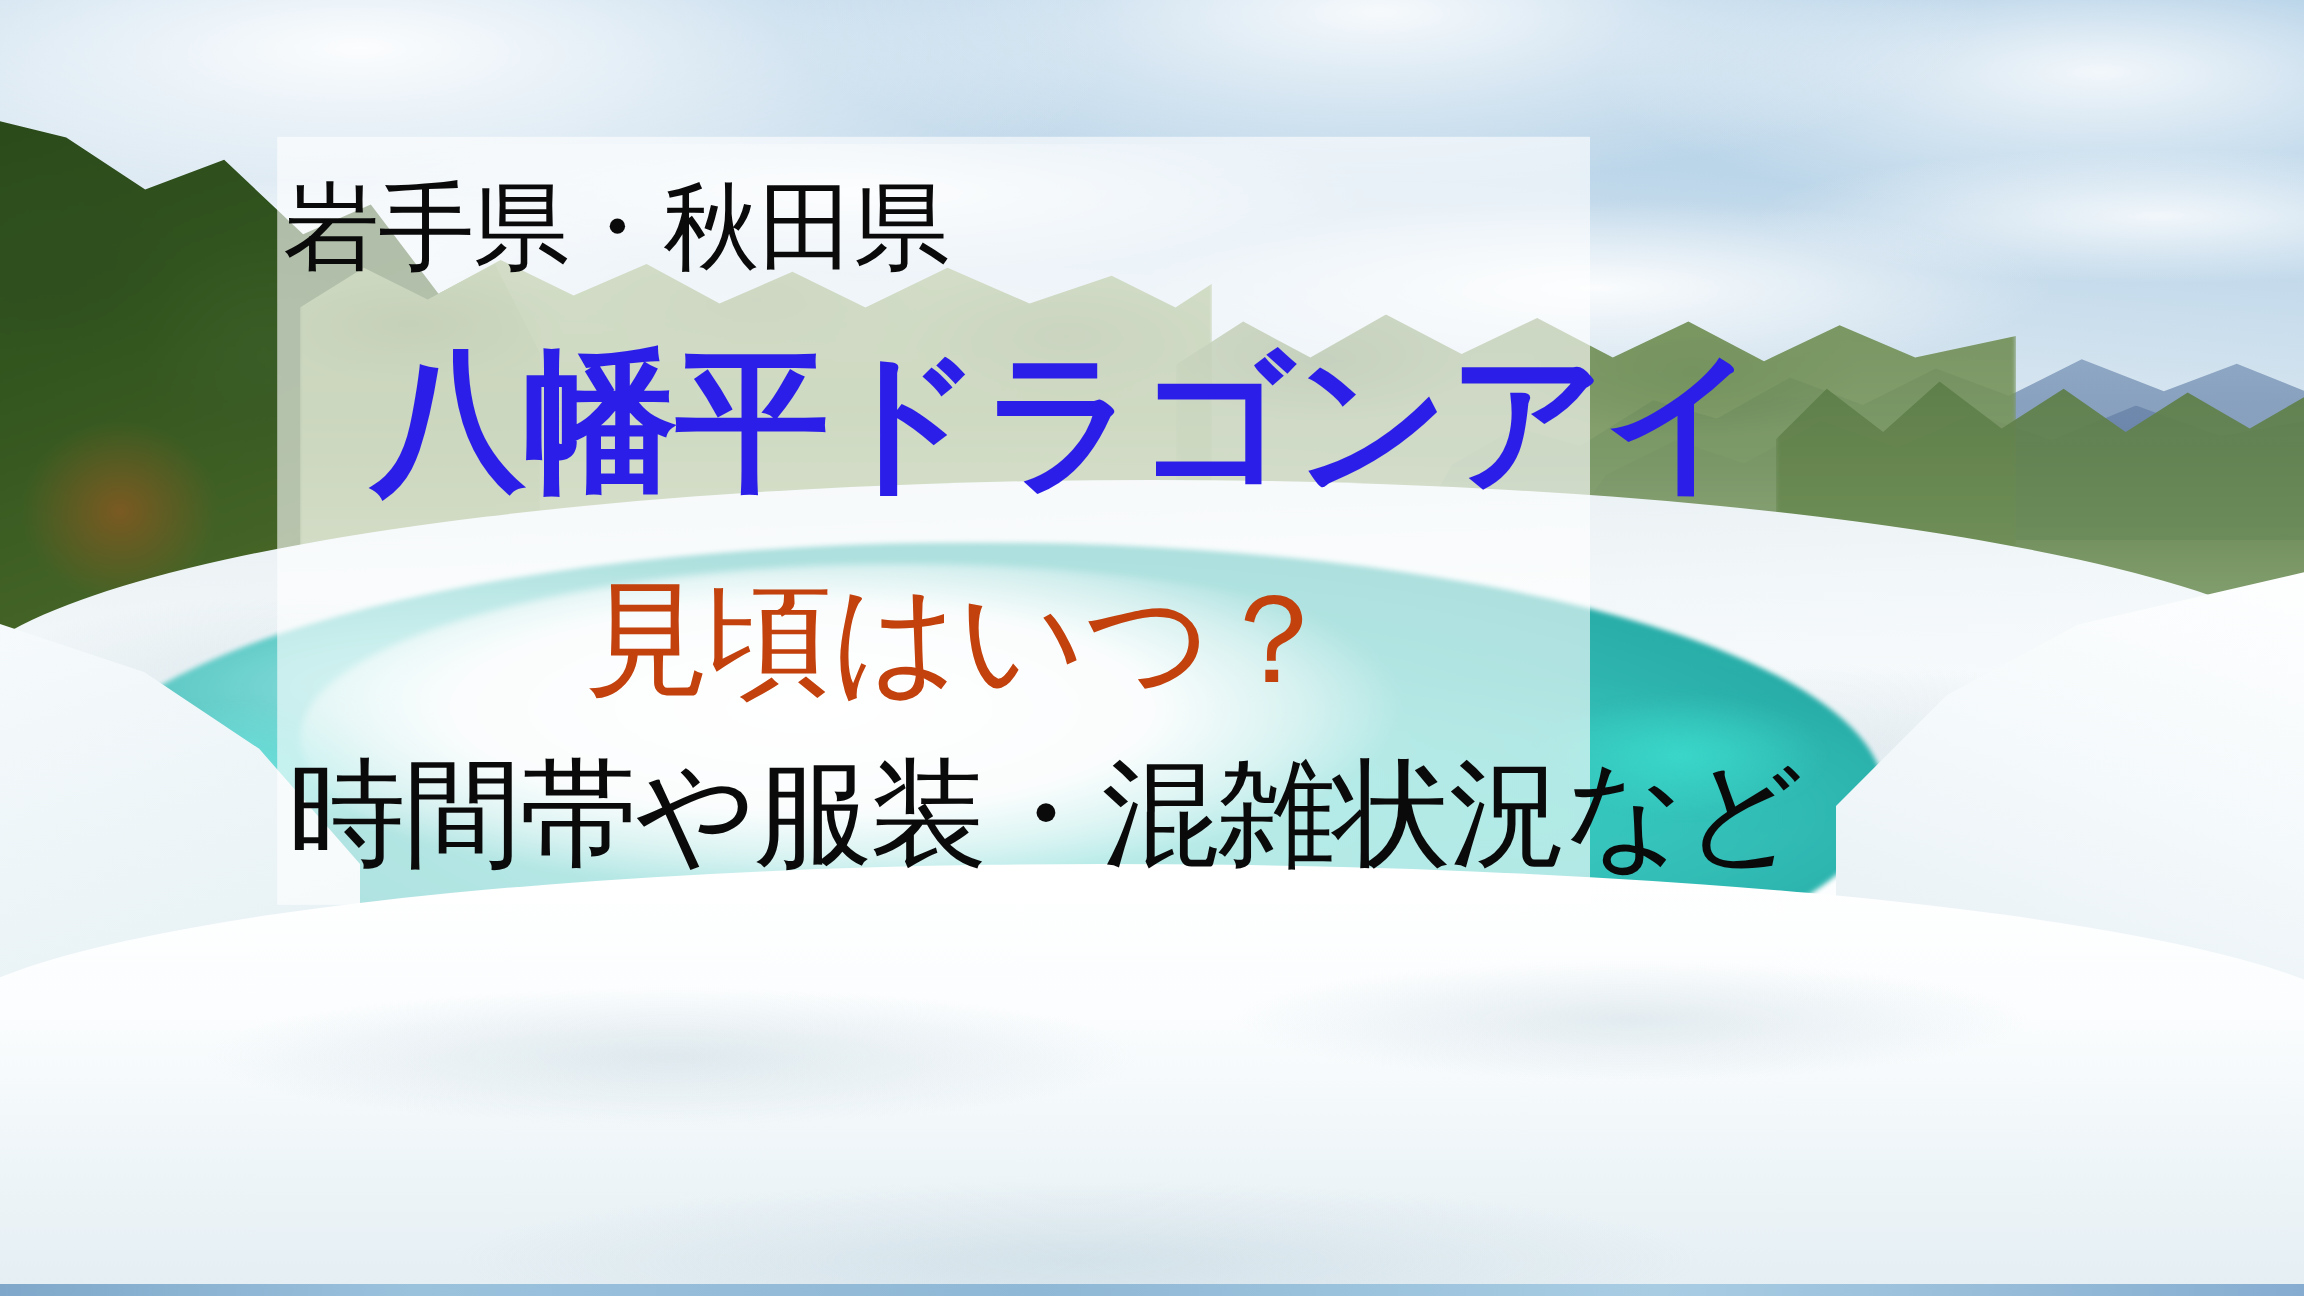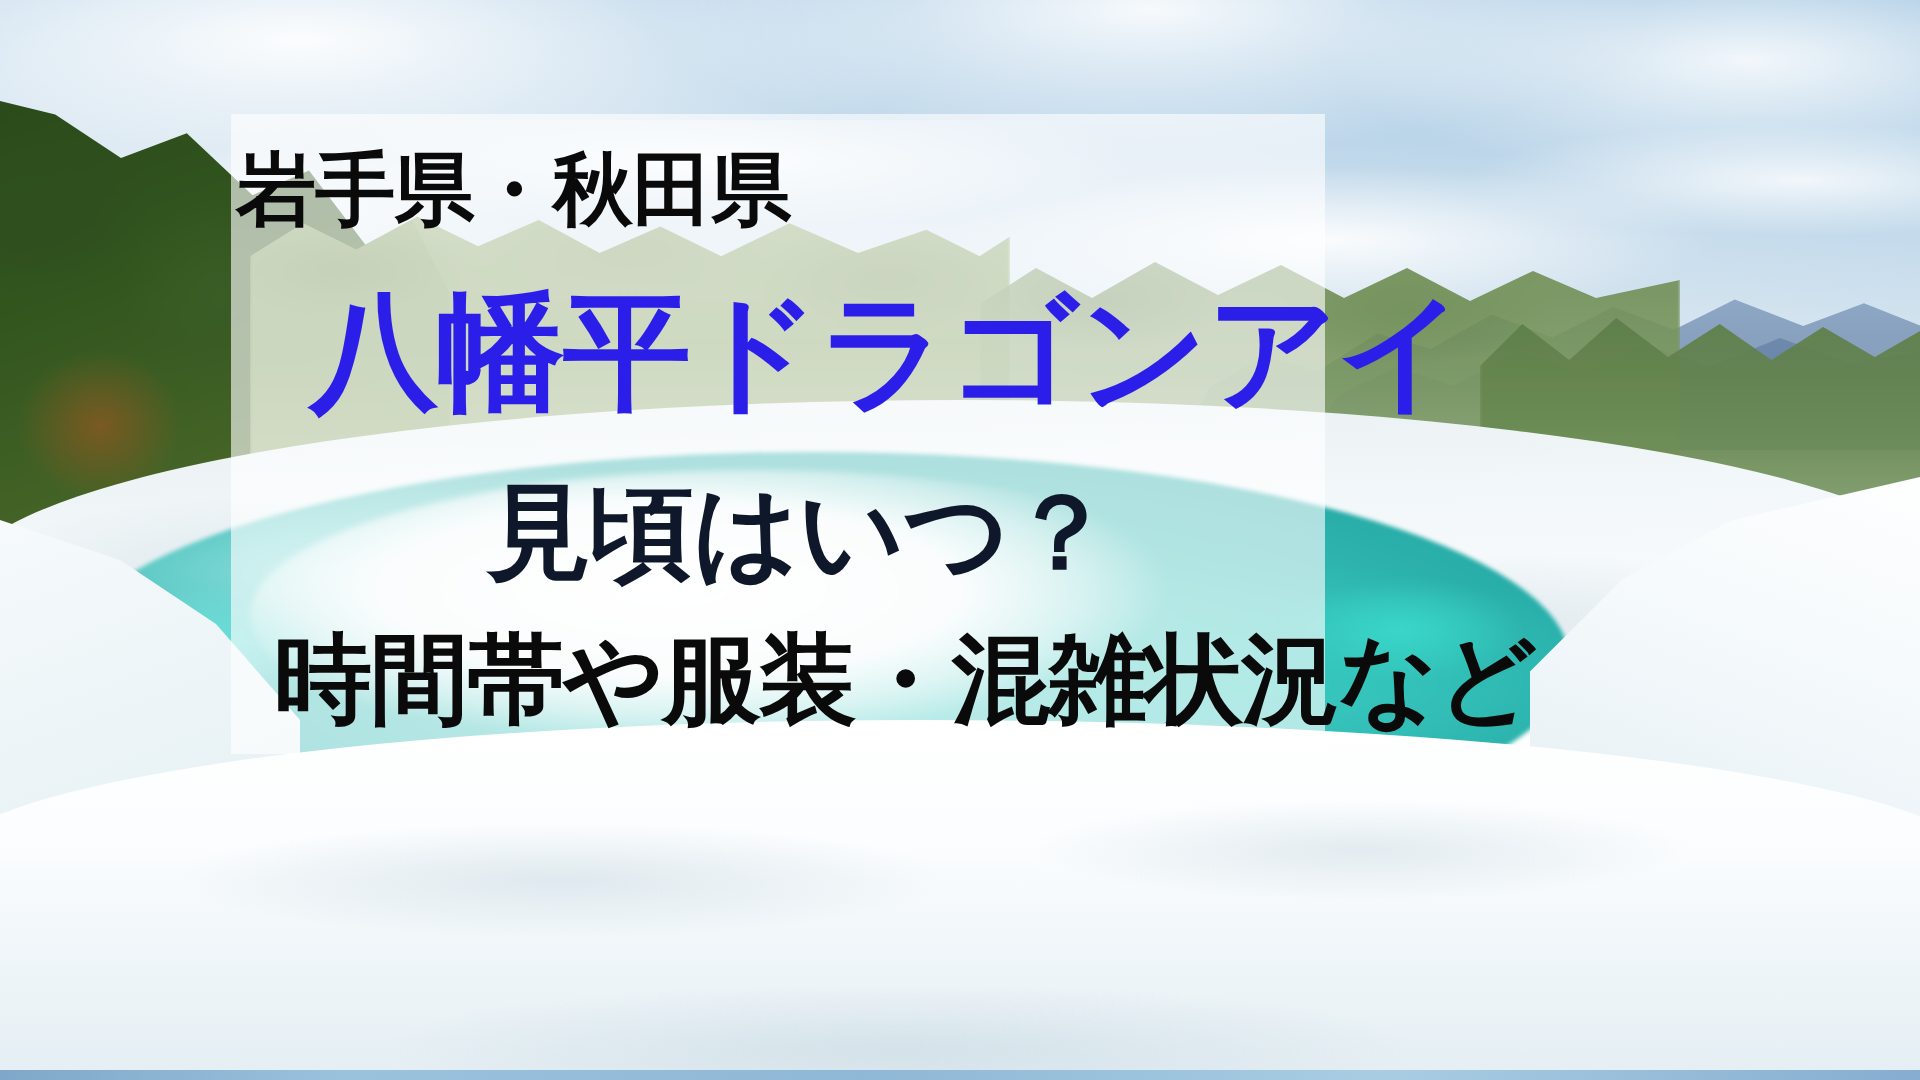--- a/index.html
+++ b/index.html
@@ -234,21 +234,21 @@
 
   
   .textblock {
     position: absolute;
     left: 0; top: 0;
     width: 1920px; height: 1080px;
   }
   .line {
     position: absolute;
     white-space: nowrap;
-    font-weight: 700;
+    font-weight: 400;
     letter-spacing: 0.02em;
   }
   .line-kicker {
     left: 236px;
     top: 150px;
     font-size: 80px;
     line-height: 1;
     color: #0a0a0a;
     letter-spacing: -0.01em;
   }
@@ -260,31 +260,30 @@
     color: #2b1ee8;
     letter-spacing: -0.012em;
     font-weight: 700;
     margin-left: 48px;
   }
   .line-sub {
     left: 487px;
     top: 480px;
     font-size: 104px;
     line-height: 1;
-    color: #0f172a;
+    color: #c2410c;
     letter-spacing: -0.01em;
   }
   .line-tail {
     left: 240px;
     top: 630px;
     font-size: 98px;
     line-height: 1;
     color: #0a0a0a;
     letter-spacing: -0.015em;
-    margin-left: 34px;
   }
 </style>
 </head>
 <body>
 
 <div id="stage">
 
   <div class="photo">
     <div class="sky"></div>
     <div class="cloudband"></div>

